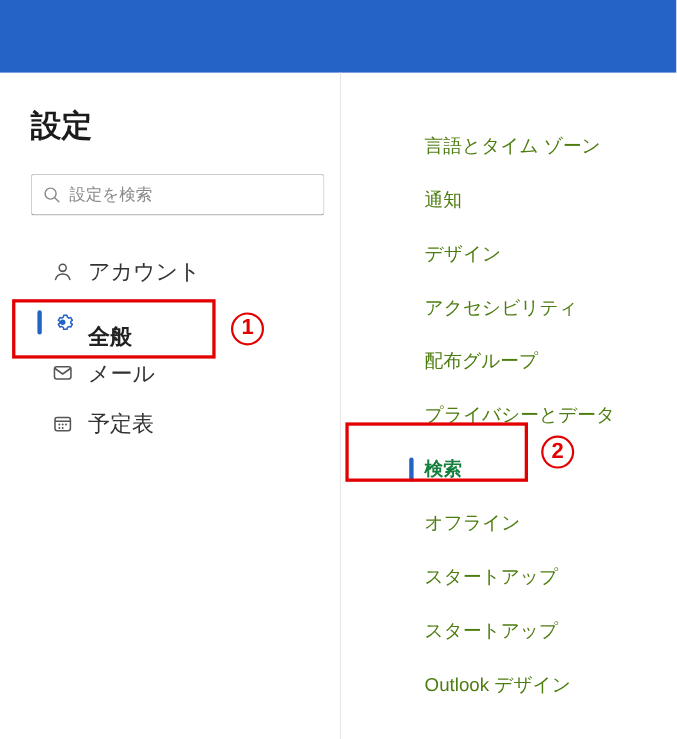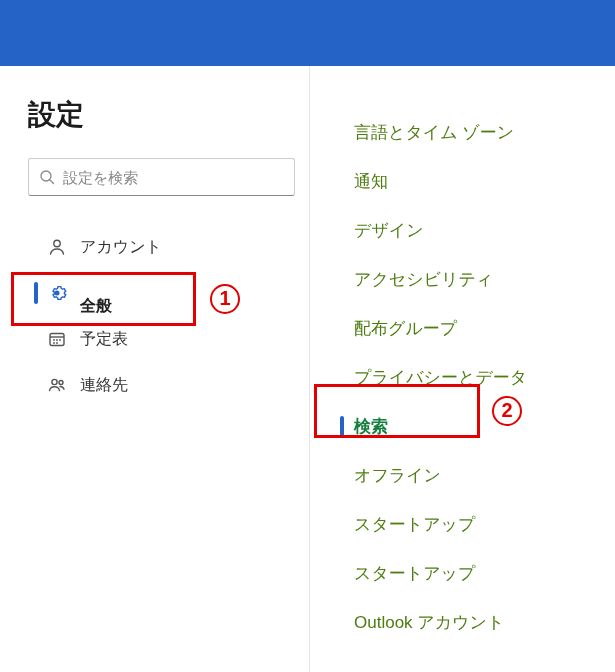--- a/index.html
+++ b/index.html
@@ -1,38 +1,38 @@
 <!DOCTYPE html>
 <html><head>
   <meta charset="utf-8">
   <style>
     * { box-sizing: border-box; margin: 0; padding: 0; }
     body { font-family: 'Segoe UI', 'Yu Gothic UI', 'Meiryo', sans-serif; width: 615px; height: 672px; background: #fff; overflow: hidden; }
     
     .top-bar { height: 66px; background: #2563c7; }
     
-    .main { display: flex; height: calc(100% - 66px); }
+    .main { display: flex; height: calc(100% - 66px); gap: 32px; }
     
     .left-panel { width: 310px; padding: 30px 20px 0 28px; position: relative; border-right: 1px solid #e5e5e5; }
     .right-panel { flex: 1; padding: 42px 10px 0 20px; position: relative; }
     
     .page-title { font-size: 28px; font-weight: 700; color: #1b1b1b; margin-bottom: 24px; }
     
     .search-box { display: flex; align-items: center; width: 267px; height: 38px; border: 1px solid #ccc; border-bottom: 1px solid #888; border-radius: 3px; padding: 0 10px; margin-bottom: 28px; background: #fff; }
     .search-icon { color: #888; margin-right: 8px; display: flex; align-items: center; }
     .search-input { border: none; outline: none; font-size: 15px; color: #666; flex: 1; background: transparent; font-family: inherit; }
     .search-input::placeholder { color: #888; }
     
     .nav-list { display: flex; flex-direction: column; gap: 0; }
     .nav-item { display: flex; align-items: center; height: 46px; padding-left: 6px; cursor: pointer; position: relative; }
     .nav-item .nav-indicator { width: 4px; height: 22px; border-radius: 3px; background: transparent; margin-right: 6px; }
     .nav-item.selected .nav-indicator { background: #2563c7; }
     .nav-icon { width: 26px; display: flex; align-items: center; justify-content: center; color: #555; }
     .nav-item.selected .nav-icon { color: #2563c7; }
-    .nav-label { font-size: 16px; color: #333; margin-left: 10px; }
+    .nav-label { font-size: 20px; color: #333; margin-left: 10px; }
     .nav-item.selected .nav-label { font-weight: 600; color: #222; margin-top: 26px; }
     
     .sub-list { display: flex; flex-direction: column; }
     .sub-item { display: flex; align-items: center; height: 49px; cursor: pointer; padding-left: 10px; }
     .sub-indicator { width: 4px; height: 22px; border-radius: 3px; background: transparent; margin-right: 10px; }
     .sub-item.selected .sub-indicator { background: #2563c7; }
     .sub-label { font-size: 17px; color: #4d7c0f; }
     .sub-item.selected .sub-label { font-weight: 700; color: #15803d; }
     
     .highlight-box { position: absolute; border: 3px solid #e20000; pointer-events: none; }
@@ -81,42 +81,40 @@
               <path d="M10 12.5a2.5 2.5 0 100-5 2.5 2.5 0 000 5z"></path>
               <path d="M17.4 10.9l1.4.8-1.5 2.6-1.6-.5a6 6 0 01-1.5.9l-.3 1.7h-3l-.3-1.7a6 6 0 01-1.5-.9l-1.6.5-1.5-2.6 1.4-.8a6 6 0 010-1.8l-1.4-.8 1.5-2.6 1.6.5a6 6 0 011.5-.9l.3-1.7h3l.3 1.7a6 6 0 011.5.9l1.6-.5 1.5 2.6-1.4.8a6 6 0 010 1.8z" fill="none" stroke="currentColor" stroke-width="1.4" stroke-linejoin="round"></path>
             </svg>
         </span>
         <span class="nav-label">全般</span>
       </div>
       <div class="nav-item">
         <span class="nav-indicator"></span>
         <span class="nav-icon">
           <svg width="20" height="20" viewBox="0 0 20 20" fill="none">
+              <rect x="2.5" y="4.5" width="15" height="11" rx="2" stroke="currentColor" stroke-width="1.4"></rect>
+              <path d="M3 6l7 5 7-5" stroke="currentColor" stroke-width="1.4" stroke-linecap="round"></path>
+            </svg>
+        </span>
+        <span class="nav-label">メール</span>
+      </div>
+      <div class="nav-item">
+        <span class="nav-indicator"></span>
+        <span class="nav-icon">
+          <svg width="20" height="20" viewBox="0 0 20 20" fill="none">
               <rect x="3" y="4.5" width="14" height="12" rx="2" stroke="currentColor" stroke-width="1.4"></rect>
               <line x1="3" y1="8" x2="17" y2="8" stroke="currentColor" stroke-width="1.4"></line>
               <circle cx="7" cy="11" r="0.9" fill="currentColor"></circle>
               <circle cx="10" cy="11" r="0.9" fill="currentColor"></circle>
               <circle cx="13" cy="11" r="0.9" fill="currentColor"></circle>
               <circle cx="7" cy="14" r="0.9" fill="currentColor"></circle>
               <circle cx="10" cy="14" r="0.9" fill="currentColor"></circle>
             </svg>
         </span>
         <span class="nav-label">予定表</span>
-      </div>
-      <div class="nav-item">
-        <span class="nav-indicator"></span>
-        <span class="nav-icon">
-          <svg width="20" height="20" viewBox="0 0 20 20" fill="none">
-              <circle cx="7.5" cy="7" r="2.6" stroke="currentColor" stroke-width="1.4"></circle>
-              <path d="M2.5 15.5c.6-2.4 2.7-3.8 5-3.8s4.4 1.4 5 3.8" stroke="currentColor" stroke-width="1.4" stroke-linecap="round"></path>
-              <circle cx="14" cy="7.5" r="2" stroke="currentColor" stroke-width="1.4"></circle>
-              <path d="M13 11.5c1.8 0 3.4 1 4 2.8" stroke="currentColor" stroke-width="1.4" stroke-linecap="round"></path>
-            </svg>
-        </span>
-        <span class="nav-label">連絡先</span>
       </div>
     </div>
   </div>
 
   <div class="right-panel">
     <div class="sub-list">
       <div class="sub-item">
           <span class="sub-indicator"></span>
           <span class="sub-label">言語とタイム ゾーン</span>
         </div>
@@ -151,21 +149,21 @@
       <div class="sub-item">
           <span class="sub-indicator"></span>
           <span class="sub-label">スタートアップ</span>
         </div>
       <div class="sub-item">
           <span class="sub-indicator"></span>
           <span class="sub-label">スタートアップ</span>
         </div>
       <div class="sub-item">
           <span class="sub-indicator"></span>
-          <span class="sub-label">Outlook アカウント</span>
+          <span class="sub-label">Outlook デザイン</span>
         </div>
     </div>
   </div>
 </div>
 
 <div class="highlight-box hl1"></div>
 <div class="highlight-box hl2"></div>
 <div class="marker m1"><span class="circled">1</span></div>
 <div class="marker m2"><span class="circled">2</span></div>
 

